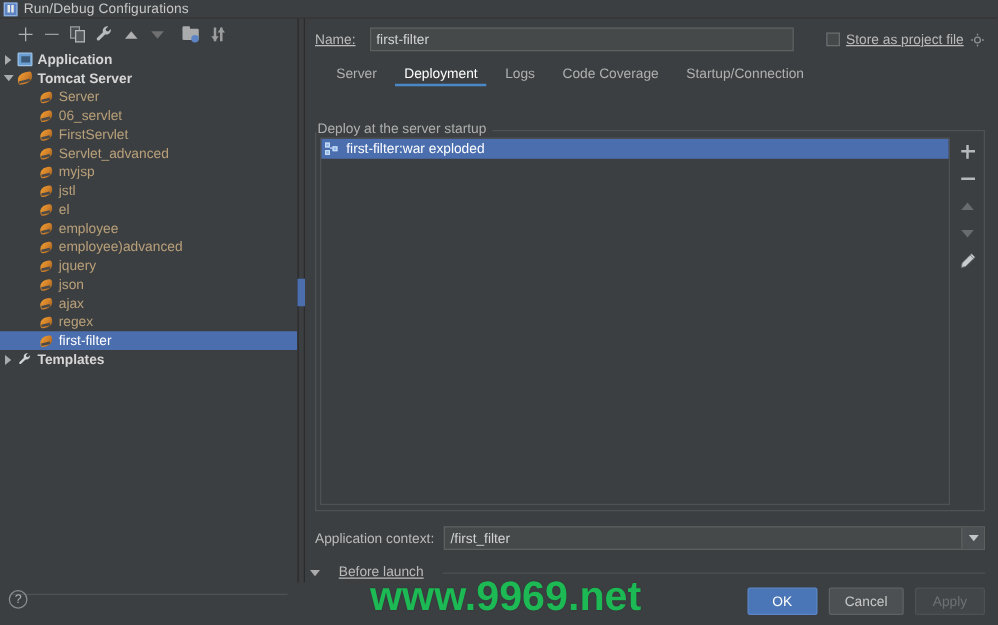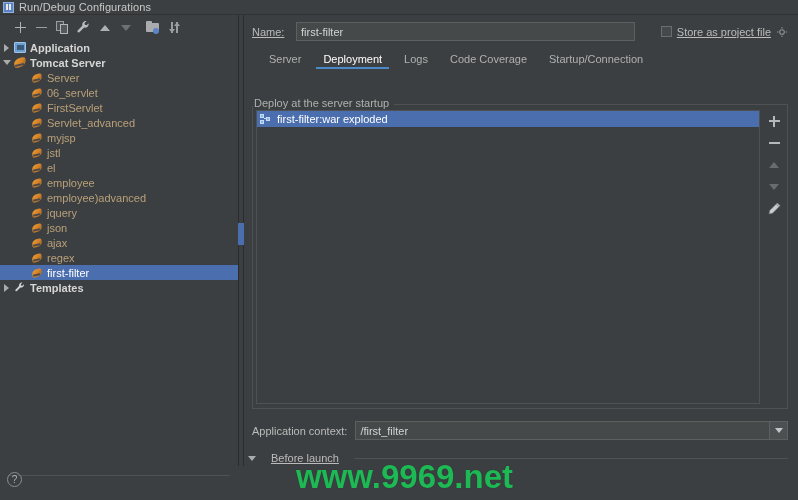--- a/index.html
+++ b/index.html
@@ -923,15 +923,20 @@
 </div>
 
 <div class="before-launch">
   <span class="bl-twisty"></span>
   <span class="bl-label"><u>Before launch</u></span>
   <span class="bl-line"></span>
 </div>
 
 <div class="bottom-bar">
   <div class="help-btn">?</div>
+  <div class="dlg-buttons">
+    <div class="btn btn-default">OK</div>
+    <div class="btn btn-normal">Cancel</div>
+    <div class="btn btn-disabled">Apply</div>
+  </div>
 </div>
 
 <div class="watermark">www.9969.net</div>
 
 </body></html>

